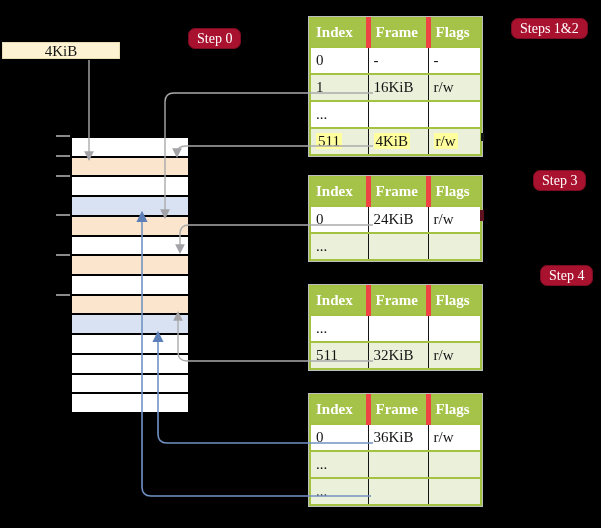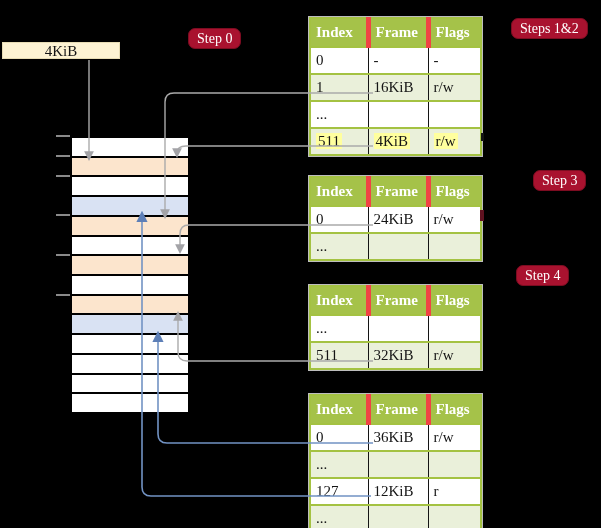--- a/index.html
+++ b/index.html
@@ -8,21 +8,21 @@
   
   #frame-label{position:absolute;left:2px;top:42px;width:118px;height:17px;
     background:var(--frame-label-bg,#fdf3d3);color:#141414;font-size:15px;line-height:17px;
     text-align:center;border:1px solid #e7dcb4;box-sizing:border-box;}
   
   .badge{position:absolute;background:var(--badge-bg,#a9122f);border:1px solid #7c0c21;
     border-radius:7px;color:#fff;font-size:14px;line-height:1.1;padding:2px 8px;white-space:nowrap;}
   #badge-step0{left:188px;top:28px;}
   #badge-steps12{left:511px;top:18px;}
   #badge-step3{left:520px;top:170px;margin-left:13px;}
-  #badge-step4{left:516px;top:265px;}
+  #badge-step4{left:540px;top:265px;}
   
   #memory{position:absolute;left:70px;top:136px;width:120px;height:278px;
     border:2px solid #000;box-sizing:border-box;display:flex;flex-direction:column;background:#fff;}
   .mrow{flex:1;border-top:2px solid #000;}
   .mrow:first-child{border-top:none;}
   .k-free{background:#ffffff;}
   .k-pagetable{background:var(--frame-pagetable,#fce5cd);}
   .k-data{background:var(--frame-data,#d9e2f3);}
   .tick{position:absolute;left:56px;width:14px;height:2px;background:#8a8a8a;}
   
@@ -197,25 +197,20 @@
         <tbody>
           <tr>
             <td>0</td>
             <td>36KiB</td>
             <td>r/w</td>
           </tr>
           <tr class="shaded">
             <td>...</td>
             <td></td>
             <td></td>
-          </tr>
-          <tr>
-            <td>127</td>
-            <td>12KiB</td>
-            <td>r</td>
           </tr>
           <tr class="shaded">
             <td>...</td>
             <td></td>
             <td></td>
           </tr>
         </tbody>
       </table>
     </div>
 

